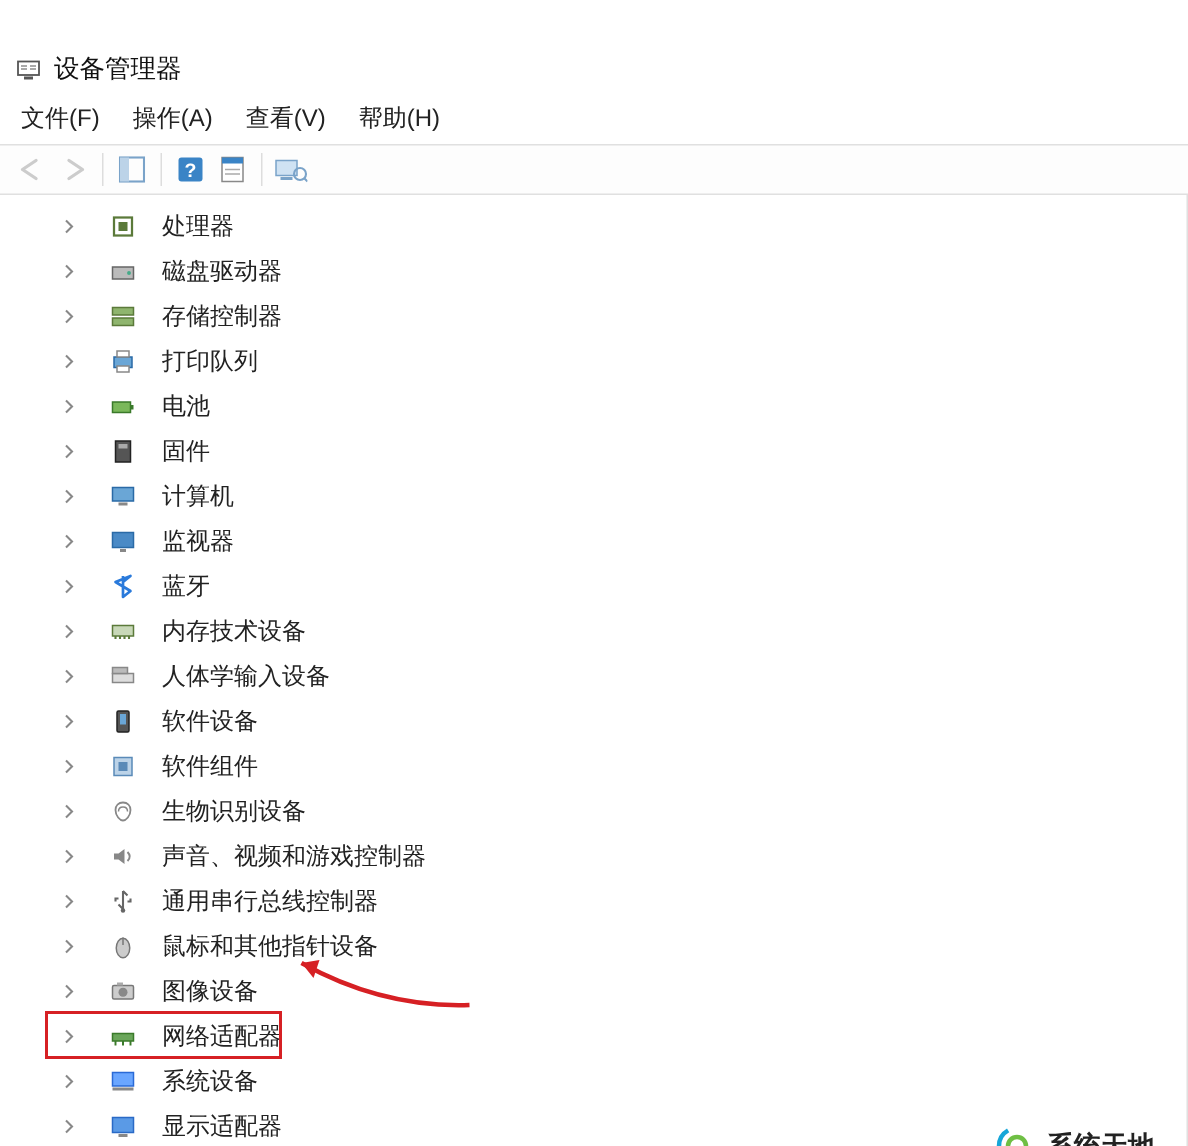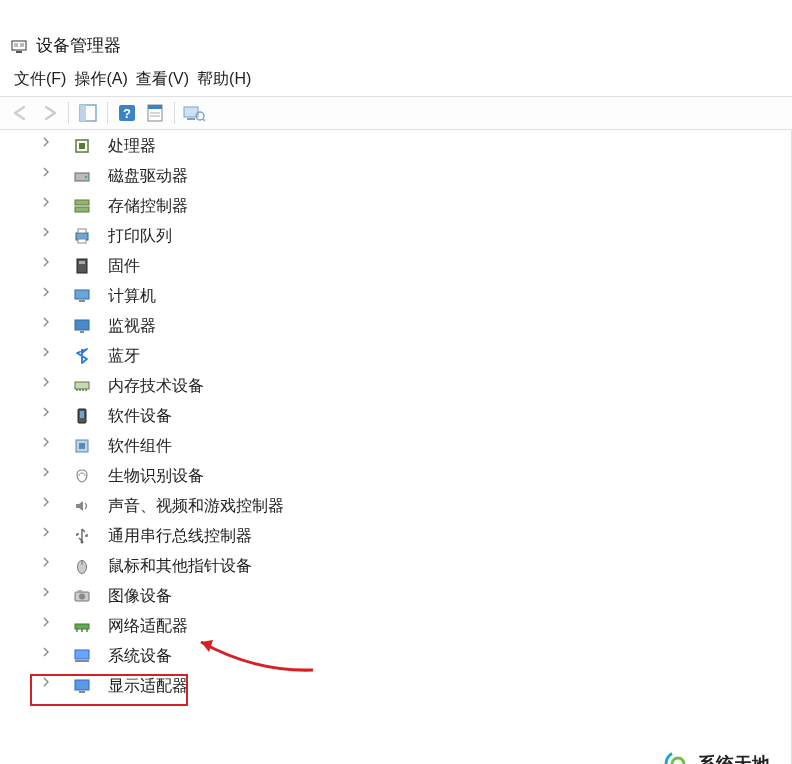--- a/index.html
+++ b/index.html
@@ -17,21 +17,21 @@
       display: flex;
       align-items: center;
       padding: 6px 10px 4px;
       gap: 8px;
       margin-top: 28px;
     }
     .titlebar .title { font-size: 17px; color: #111; }
     .app-icon { width: 18px; height: 18px; display: inline-flex; align-items: center; justify-content: center; }
     .menubar {
       display: flex;
-      gap: 8px;
+      gap: 22px;
       padding: 8px 14px 6px;
       font-size: 16px;
       color: #222;
     }
     .menubar span { cursor: default; }
     .toolbar {
       display: flex;
       align-items: center;
       gap: 2px;
       padding: 2px 8px 2px;
@@ -49,21 +49,21 @@
     .nav-arrow svg { stroke: #888; }
     .nav-arrow.disabled svg { stroke: #ccc; }
     .tree {
       padding: 6px 0 0 20px;
       border-right: 1px solid #e0e0e0;
       height: 660px;
       position: relative;
     }
     .tree-item {
       display: flex;
-      align-items: flex-start;
+      align-items: center;
       height: 30px;
       gap: 16px;
       padding-left: 20px;
       font-size: 16px;
       color: #222;
     }
     .expander {
       width: 12px; height: 12px;
       display: inline-flex; align-items: center; justify-content: center;
       color: #888;
@@ -217,20 +217,34 @@
         <span>打印队列</span>
       </div>
       <div class="tree-item">
         <span class="expander">
           <svg width="10" height="10" viewBox="0 0 10 10">
             <path d="M3 1l4 4-4 4" fill="none" stroke="#888" stroke-width="1.4"></path>
           </svg>
         </span>
         <span class="node-icon">
           <svg width="18" height="18" viewBox="0 0 18 18">
+            <rect x="2" y="6" width="12" height="7" fill="#7ab85a" stroke="#3a7a2a"></rect>
+            <rect x="14" y="8" width="2" height="3" fill="#3a7a2a"></rect>
+          </svg>
+        </span>
+        <span>电池</span>
+      </div>
+      <div class="tree-item">
+        <span class="expander">
+          <svg width="10" height="10" viewBox="0 0 10 10">
+            <path d="M3 1l4 4-4 4" fill="none" stroke="#888" stroke-width="1.4"></path>
+          </svg>
+        </span>
+        <span class="node-icon">
+          <svg width="18" height="18" viewBox="0 0 18 18">
             <rect x="4" y="2" width="10" height="14" fill="#555" stroke="#222"></rect>
             <rect x="6" y="4" width="6" height="3" fill="#aaa"></rect>
           </svg>
         </span>
         <span>固件</span>
       </div>
       <div class="tree-item">
         <span class="expander">
           <svg width="10" height="10" viewBox="0 0 10 10">
             <path d="M3 1l4 4-4 4" fill="none" stroke="#888" stroke-width="1.4"></path>
@@ -277,20 +291,34 @@
             <path d="M3 1l4 4-4 4" fill="none" stroke="#888" stroke-width="1.4"></path>
           </svg>
         </span>
         <span class="node-icon">
           <svg width="18" height="18" viewBox="0 0 18 18">
             <rect x="2" y="5" width="14" height="7" fill="#c8d8b8" stroke="#5b7a3a"></rect>
             <path d="M4 12v2M7 12v2M10 12v2M13 12v2" stroke="#5b7a3a" stroke-width="1.4"></path>
           </svg>
         </span>
         <span>内存技术设备</span>
+      </div>
+      <div class="tree-item">
+        <span class="expander">
+          <svg width="10" height="10" viewBox="0 0 10 10">
+            <path d="M3 1l4 4-4 4" fill="none" stroke="#888" stroke-width="1.4"></path>
+          </svg>
+        </span>
+        <span class="node-icon">
+          <svg width="18" height="18" viewBox="0 0 18 18">
+            <rect x="2" y="7" width="14" height="6" fill="#ddd" stroke="#888"></rect>
+            <rect x="2" y="3" width="10" height="4" fill="#bbb" stroke="#888"></rect>
+          </svg>
+        </span>
+        <span>人体学输入设备</span>
       </div>
       <div class="tree-item">
         <span class="expander">
           <svg width="10" height="10" viewBox="0 0 10 10">
             <path d="M3 1l4 4-4 4" fill="none" stroke="#888" stroke-width="1.4"></path>
           </svg>
         </span>
         <span class="node-icon">
           <svg width="18" height="18" viewBox="0 0 18 18">
             <rect x="5" y="2" width="8" height="14" fill="#555" stroke="#222" rx="1"></rect>

